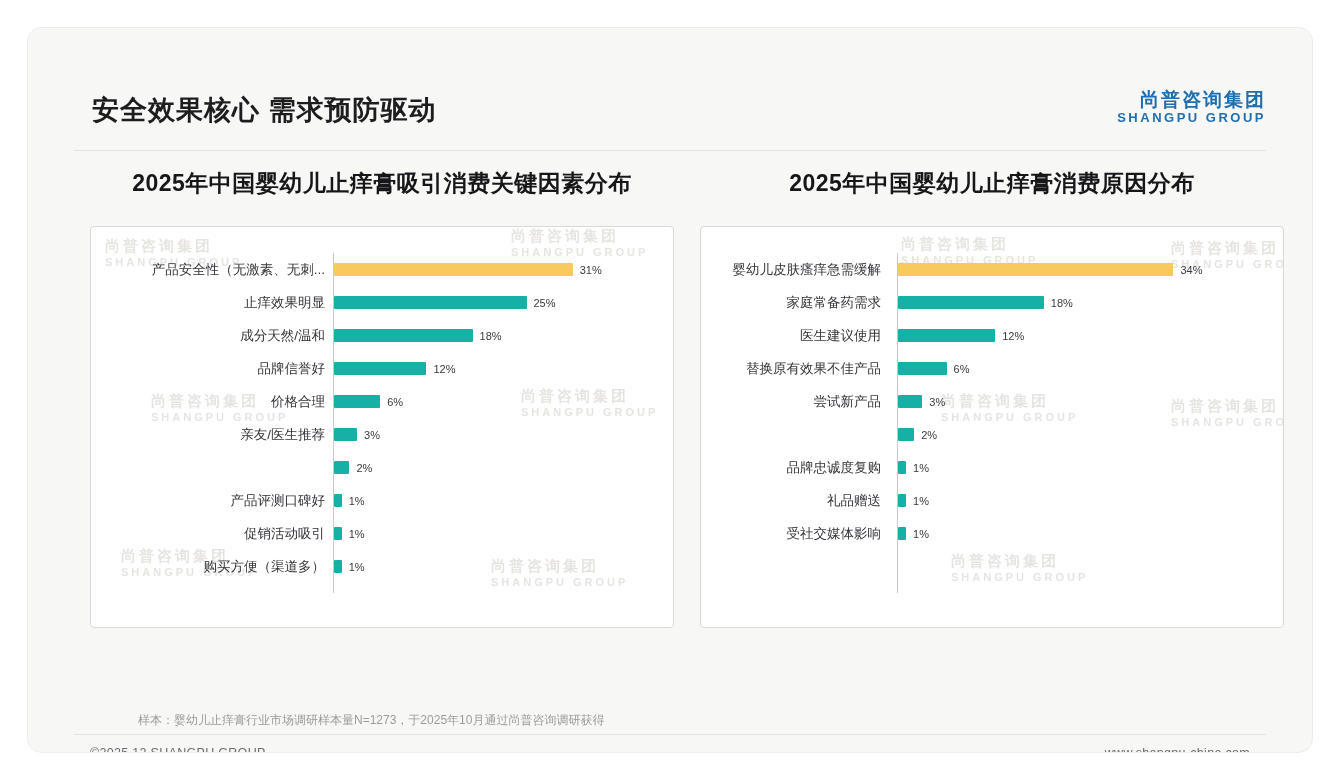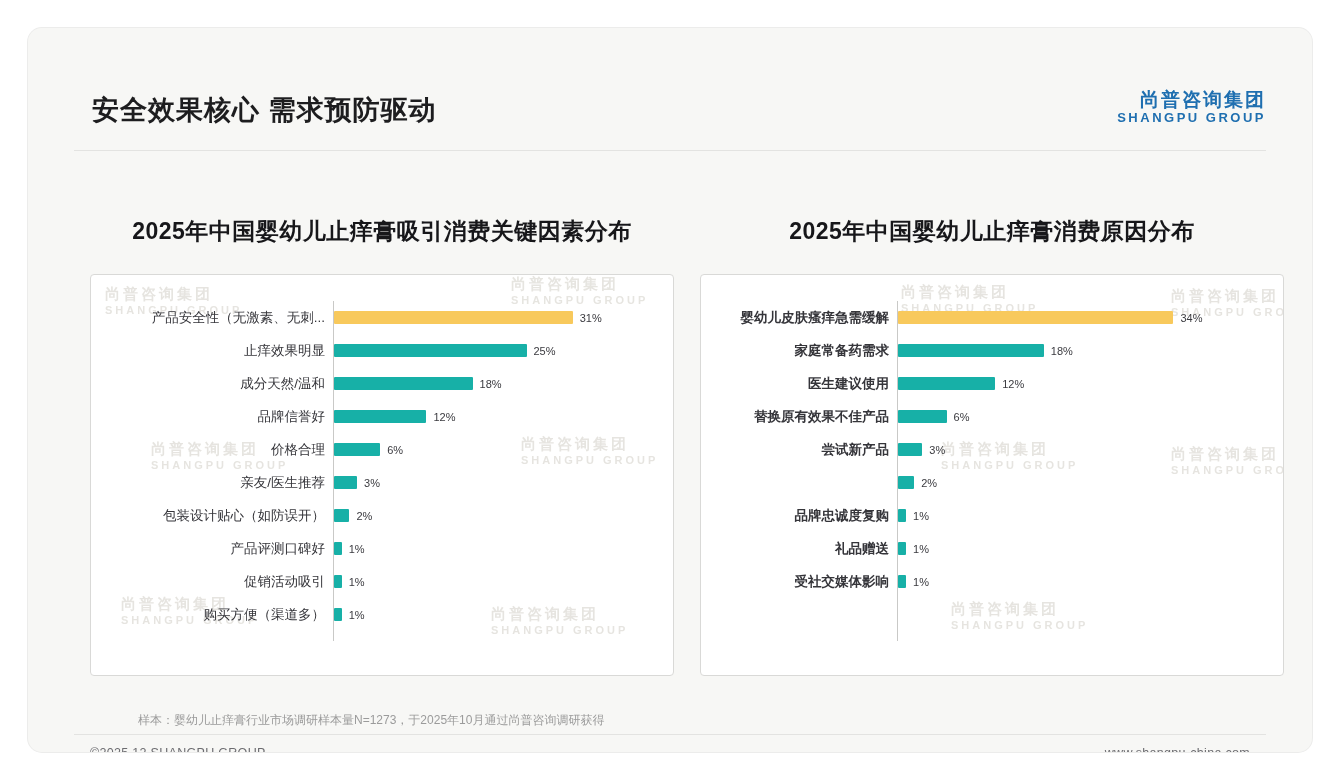--- a/index.html
+++ b/index.html
@@ -70,21 +70,20 @@
     background: #e3e3e1;
   }
 
   
   .panels {
     position: absolute;
     top: 140px;
     left: 46px;
     right: 46px;
     height: 500px;
-    margin-top: 48px;
   }
   .panel {
     position: absolute;
     top: 0;
     width: 584px;
     height: 500px;
   }
   .panel.left  { left: 16px; }
   .panel.right { left: 626px; }
 
@@ -177,21 +176,21 @@
     white-space: nowrap;
   }
 
   
   .panel.left  .axis-line { left: 242px; }
   .panel.left  .row-label { left: 10px; width: 224px; }
   .panel.left  .bar-wrap  { left: 243px; right: 6px; }
 
   
   .panel.right .axis-line { left: 196px; }
-  .panel.right .row-label { left: 8px; width: 180px; font-weight: bold; }
+  .panel.right .row-label { left: 0; width: 180px; }
   .panel.right .bar-wrap  { left: 197px; right: 6px; }
 
   
   .footnote {
     position: absolute;
     left: 110px;
     top: 684px;
     font-size: 12px;
     color: #9b9b9b;
     white-space: nowrap;
@@ -303,21 +302,20 @@
                 </div>
               </div>
               <div class="row">
                 <div class="row-label">亲友/医生推荐</div>
                 <div class="bar-wrap">
                   <div class="bar" style="width: 23.1px;"></div>
                   <div class="bar-val">3%</div>
                 </div>
               </div>
               <div class="row">
-                <div class="row-label">包装设计贴心（如防误开）</div>
                 <div class="bar-wrap">
                   <div class="bar" style="width: 15.4px;"></div>
                   <div class="bar-val">2%</div>
                 </div>
               </div>
               <div class="row">
                 <div class="row-label">产品评测口碑好</div>
                 <div class="bar-wrap">
                   <div class="bar" style="width: 7.7px;"></div>
                   <div class="bar-val">1%</div>

